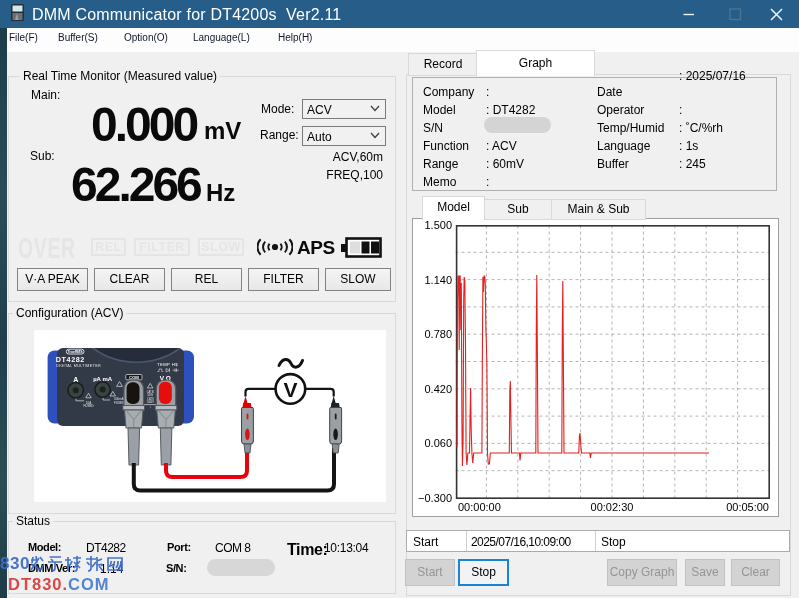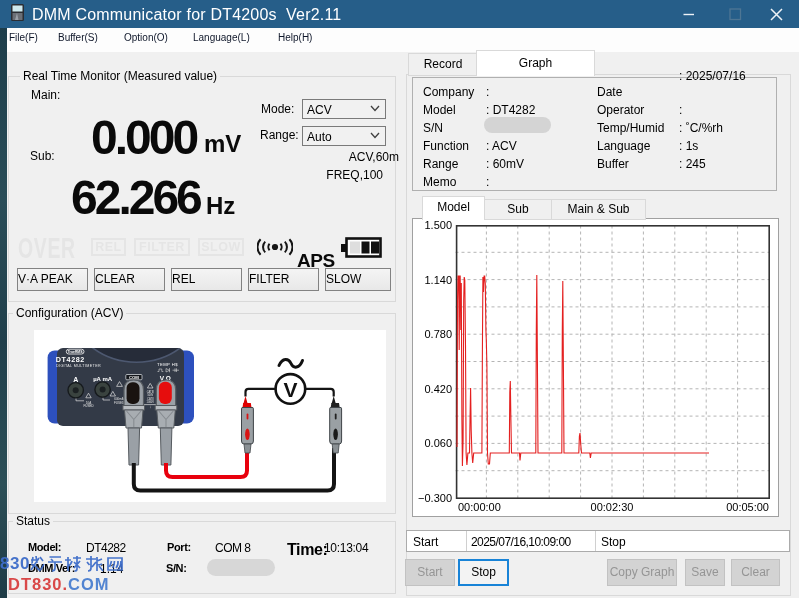--- a/index.html
+++ b/index.html
@@ -15,27 +15,27 @@
 .gbox{position:absolute;border:1px solid #d9d9d9;background:transparent;}
 .glabel{position:absolute;background:#f0f0f0;font-size:12px;color:#000;padding:0 3px;white-space:nowrap;}
 .lbl{position:absolute;font-size:12px;color:#000;white-space:nowrap;}
 .combo{position:absolute;background:#f1f1f1;border:1px solid #7a7a7a;font-size:12px;color:#000;}
 .combo .cv{position:absolute;left:4px;top:3px;}
 .ghost{position:absolute;color:#e5e5e5;font-weight:bold;white-space:nowrap;}
 .gbtn{position:absolute;border:2px solid #e5e5e5;color:#e5e5e5;font-weight:bold;
  font-size:12.5px;text-align:center;letter-spacing:0.5px;}
 .wbtn{position:absolute;height:21px;border:1px solid #828282;
  background:linear-gradient(180deg,#f4f4f4,#e8e8e8);font-size:12px;color:#000;
- text-align:left;line-height:21px;font-family:"Liberation Sans",sans-serif;}
+ text-align:center;line-height:21px;font-family:"Liberation Sans",sans-serif;}
 .dbtn{position:absolute;background:#d3d3d3;border:1px solid #c2c2c2;color:#959595;
  font-size:12px;text-align:center;}
 .tab{position:absolute;border:1px solid #d9d9d9;background:#f0f0f0;font-size:12px;
  text-align:center;color:#000;}
 .tabsel{background:#fff;border-bottom:none;}
-.big{position:absolute;font-weight:bold;color:#0a0a0a;white-space:nowrap;margin-top:13px;}
+.big{position:absolute;font-weight:bold;color:#0a0a0a;white-space:nowrap;}
 </style>
 </head>
 <body>
 
 <div class="abs" id="titlebar"></div>
 <svg class="abs" style="left:11px;top:4px" width="13" height="17" viewBox="0 0 13 17">
  <rect x="0" y="0" width="13" height="17" rx="1.5" fill="#2a2d33"></rect>
  <rect x="1.5" y="1.5" width="10" height="6" fill="#cfe9ee"></rect>
  <rect x="1.5" y="9" width="10" height="7" fill="#6b6f76"></rect>
  <path d="M4 16 L6 9 L7.5 16Z" fill="#9aa0a8"></path>
@@ -70,21 +70,21 @@
       <path d="M1 1 L5 5.5 L9 1" stroke="#404040" stroke-width="1.3" fill="none"></path>
     </svg>
 </div>
 <div class="lbl" style="left:260px;top:128px">Range:</div>
 <div class="combo" style="left:302px;top:126px;width:82px;height:18px">
  <span class="cv">Auto</span>
  <svg style="position:absolute;right:5px;top:5px" width="10" height="7" viewBox="0 0 10 7">
       <path d="M1 1 L5 5.5 L9 1" stroke="#404040" stroke-width="1.3" fill="none"></path>
     </svg>
 </div>
-<div class="lbl" style="right:400px;top:150px;text-align:left">ACV,60m</div>
+<div class="lbl" style="right:416px;top:150px;text-align:left">ACV,60m</div>
 <div class="lbl" style="right:416px;top:168px;text-align:right">FREQ,100</div>
 
 <div class="ghost" style="left:18px;top:231px;font-size:29px;letter-spacing:1px;transform:scaleX(0.67);transform-origin:0 0;line-height:1.2">OVER</div>
 <div class="gbtn" style="left:91px;top:238px;width:31px;height:14px;line-height:14px">REL</div>
 <div class="gbtn" style="left:134px;top:238px;width:52px;height:14px;line-height:14px">FILTER</div>
 <div class="gbtn" style="left:198px;top:238px;width:42px;height:14px;line-height:14px">SLOW</div>
 <svg class="abs" style="left:257px;top:237px" width="36" height="20" viewBox="0 0 36 20">
  <g stroke="#151515" fill="none">
   <path d="M3.6 2.3 A11 11 0 0 0 3.6 17.7" stroke-width="2"></path>
   <path d="M8.2 4.6 A7.8 7.8 0 0 0 8.2 15.4" stroke-width="2"></path>

